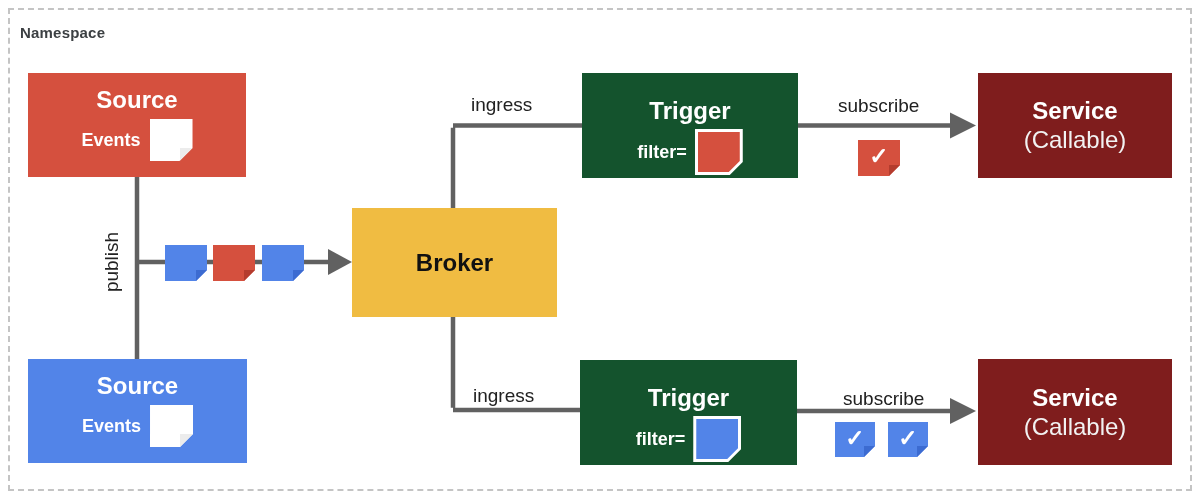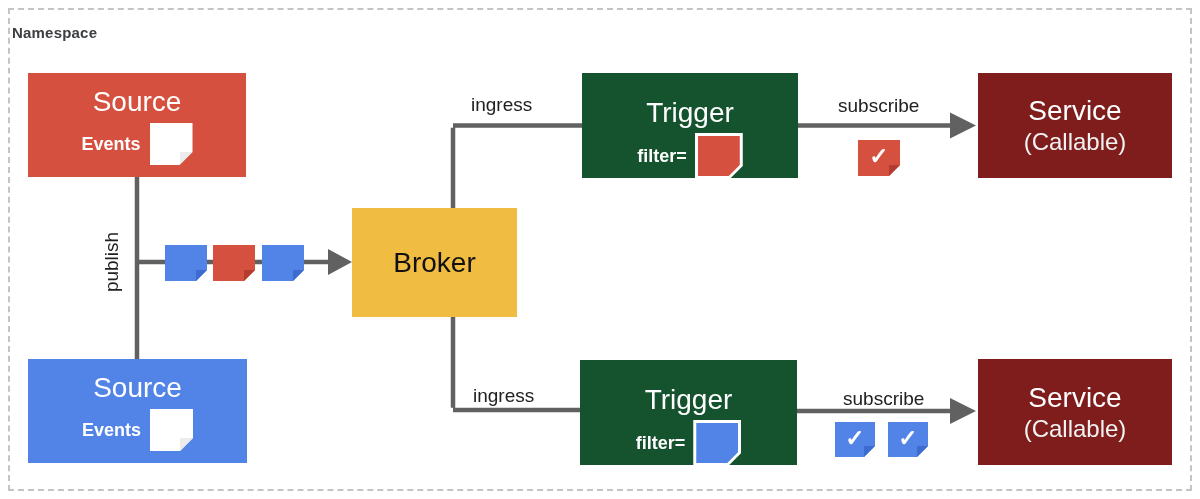--- a/index.html
+++ b/index.html
@@ -1,36 +1,36 @@
 <!DOCTYPE html>
 <html><head>
 <meta charset="utf-8">
 <style>
   * { margin:0; padding:0; box-sizing:border-box; }
   body { background:#fff; font-family:"Liberation Sans", sans-serif; }
   .stage { position:relative; width:1200px; height:499px; background:#fff; overflow:hidden; }
 
   .namespace-border { position:absolute; left:8px; top:8px; width:1184px; height:483px;
     border:2px dashed #C4C4C4; }
-  .namespace-label { position:absolute; left:12px; top:24px; font-size:15px; font-weight:bold;
+  .namespace-label { position:absolute; left:20px; top:24px; font-size:15px; font-weight:bold;
     color:#3C4043; letter-spacing:.2px; }
 
   .edges-layer { position:absolute; left:0; top:0; z-index:1; }
 
   .node { position:absolute; z-index:2; display:flex; flex-direction:column; align-items:center; }
-  .node .title { font-weight:normal; color:#fff; font-size:28px; }
+  .node .title { font-weight:bold; color:#fff; font-size:24px; }
 
   .source { background:#D5503E; padding-top:13px; }
   .source.blue { background:#5284E8; }
   .source-top { left:28px; top:73px; width:218px; height:104px; }
   .source-bottom { left:28px; top:359px; width:219px; height:104px; }
   .events-row { display:flex; align-items:center; gap:9px; margin-top:5px; }
   .events-label { color:#fff; font-weight:bold; font-size:18px; }
 
-  .broker { left:352px; top:208px; width:165px; height:109px; background:#F0BC42;
+  .broker { left:352px; top:208px; width:205px; height:109px; background:#F0BC42;
     justify-content:center; }
   .broker .title { color:#111; }
 
   .trigger { background:#14532d; padding-top:24px; }
   .trigger-top { left:582px; top:73px; width:216px; height:105px; }
   .trigger-bottom { left:580px; top:360px; width:217px; height:105px; }
   .filter-row { display:flex; align-items:center; gap:8px; margin-top:4px; }
   .filter-label { color:#fff; font-weight:bold; font-size:18px; }
 
   .service { background:#7f1d1d; justify-content:center; }

